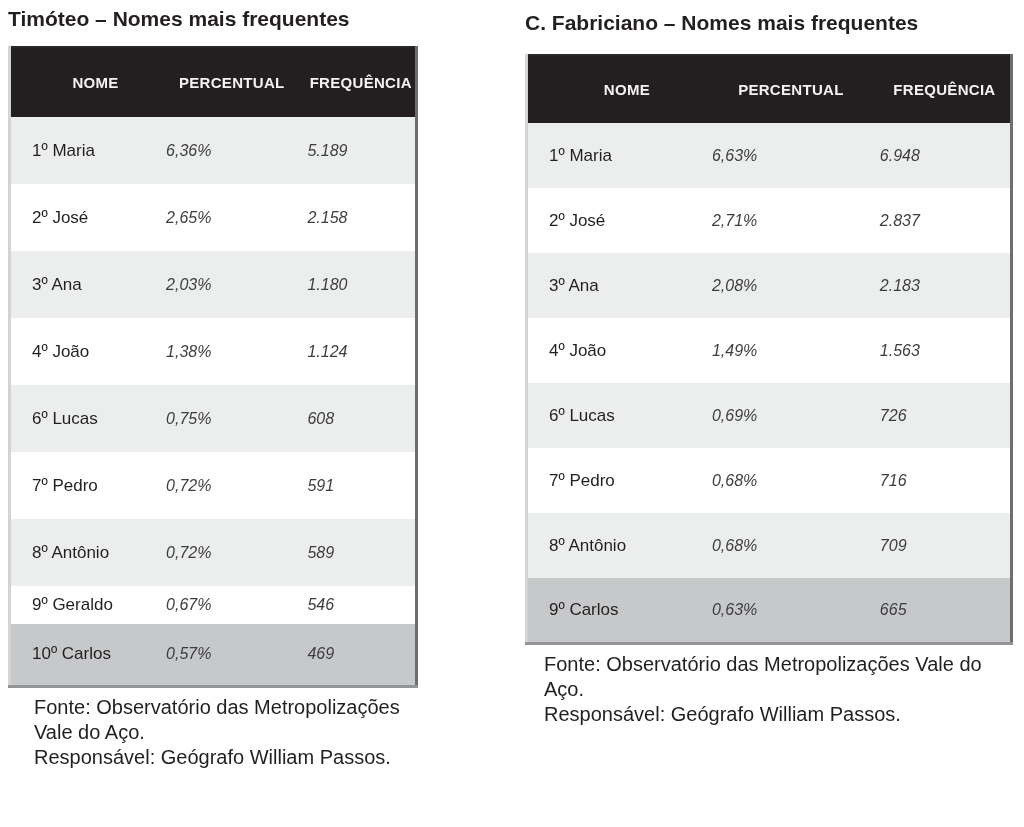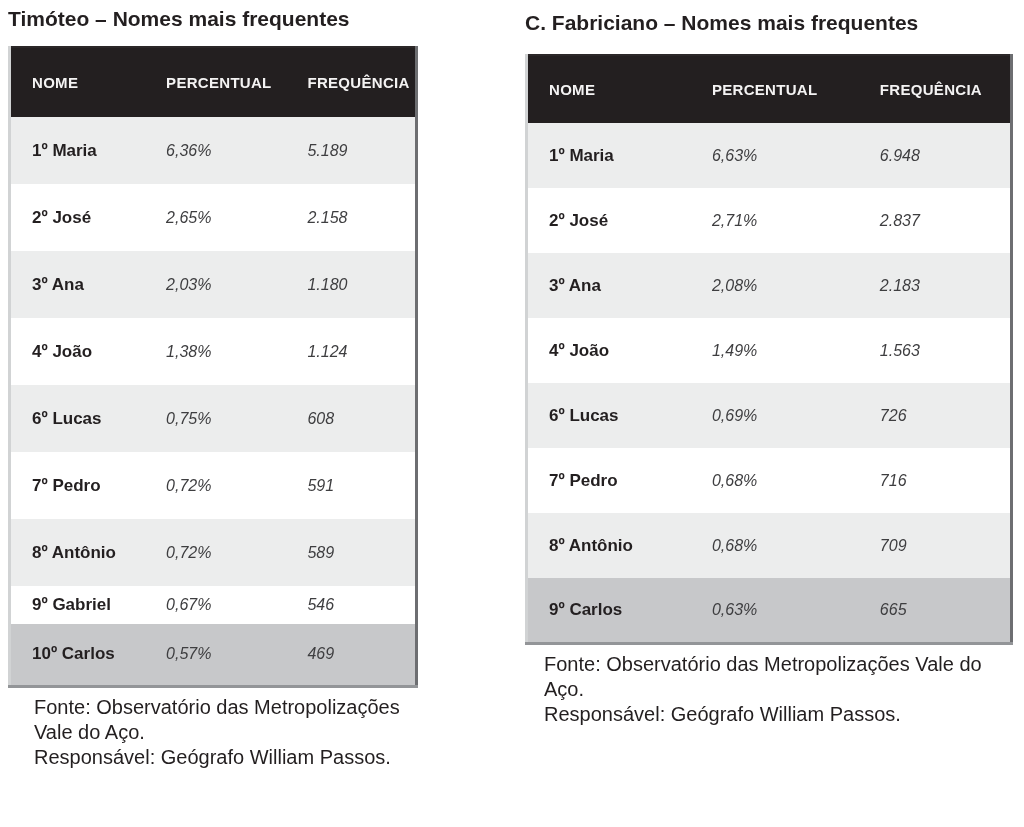--- a/index.html
+++ b/index.html
@@ -47,21 +47,21 @@
   }
   .panel-left  table.names-table { margin-top: 14px; }
   .panel-right table.names-table { margin-top: 18px; }
 
   thead th {
     background: var(--header-bg, #231f20);
     color: var(--header-text, #f4f3f3);
     font-size: 15px;
     font-weight: bold;
     letter-spacing: 0.3px;
-    text-align: left;
+    text-align: center;
     vertical-align: middle;
   }
   .panel-left  thead th { height: 70px; }
   .panel-right thead th { height: 68px; }
 
   th.col-name,  td.col-name  { padding-left: 21px; }
   th.col-percent, td.col-percent { padding-left: 6px; }
   th.col-freq, td.col-freq { padding-left: 9px; }
 
   tbody tr { vertical-align: middle; }
@@ -70,21 +70,21 @@
   .panel-left tbody tr:nth-child(8)  { height: 38px; }
   .panel-left tbody tr:nth-child(9)  { height: 62px; }
   .panel-left tbody tr:nth-child(10) { height: 70px; }
 
   tbody tr:nth-child(odd)  { background: var(--row-stripe, #eceded); }
   tbody tr:nth-child(even) { background: var(--row-white, #ffffff); }
   tbody tr:last-child      { background: var(--row-last, #c7c8ca); }
 
   td.col-name {
     font-size: 17px;
-    font-weight: bold;
+    font-weight: normal;
     color: var(--name-text, #231f20);
     white-space: nowrap;
   }
   td.col-percent, td.col-freq {
     font-size: 16px;
     font-style: italic;
     color: var(--value-text, #3e3e40);
     white-space: nowrap;
   }
 
@@ -146,21 +146,21 @@
           <td class="col-name">7º Pedro</td>
           <td class="col-percent">0,72%</td>
           <td class="col-freq">591</td>
         </tr>
         <tr>
           <td class="col-name">8º Antônio</td>
           <td class="col-percent">0,72%</td>
           <td class="col-freq">589</td>
         </tr>
         <tr>
-          <td class="col-name">9º Gabriel</td>
+          <td class="col-name">9º Geraldo</td>
           <td class="col-percent">0,67%</td>
           <td class="col-freq">546</td>
         </tr>
         <tr>
           <td class="col-name">10º Carlos</td>
           <td class="col-percent">0,57%</td>
           <td class="col-freq">469</td>
         </tr>
       </tbody>
   </table>

